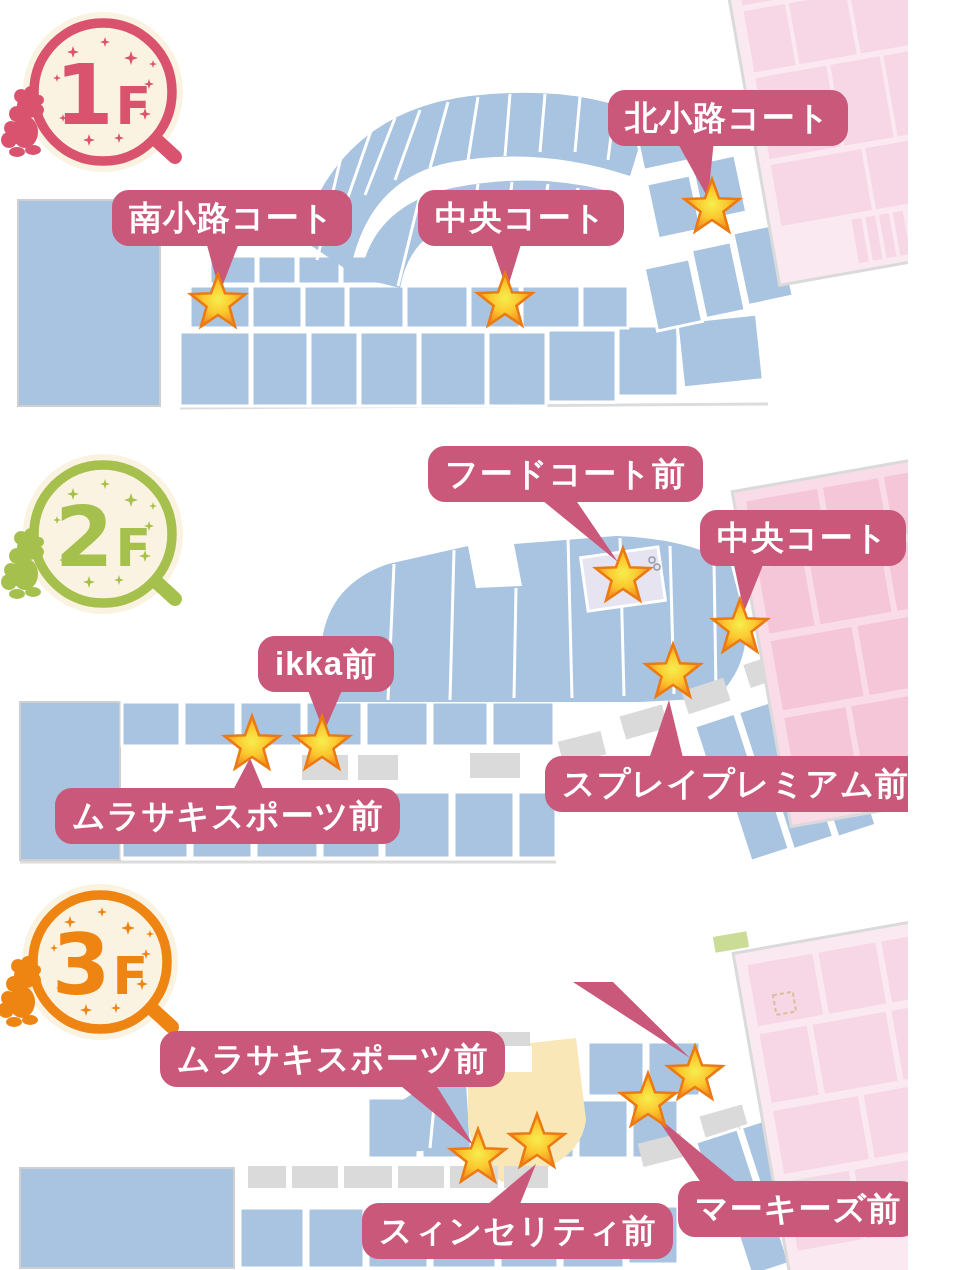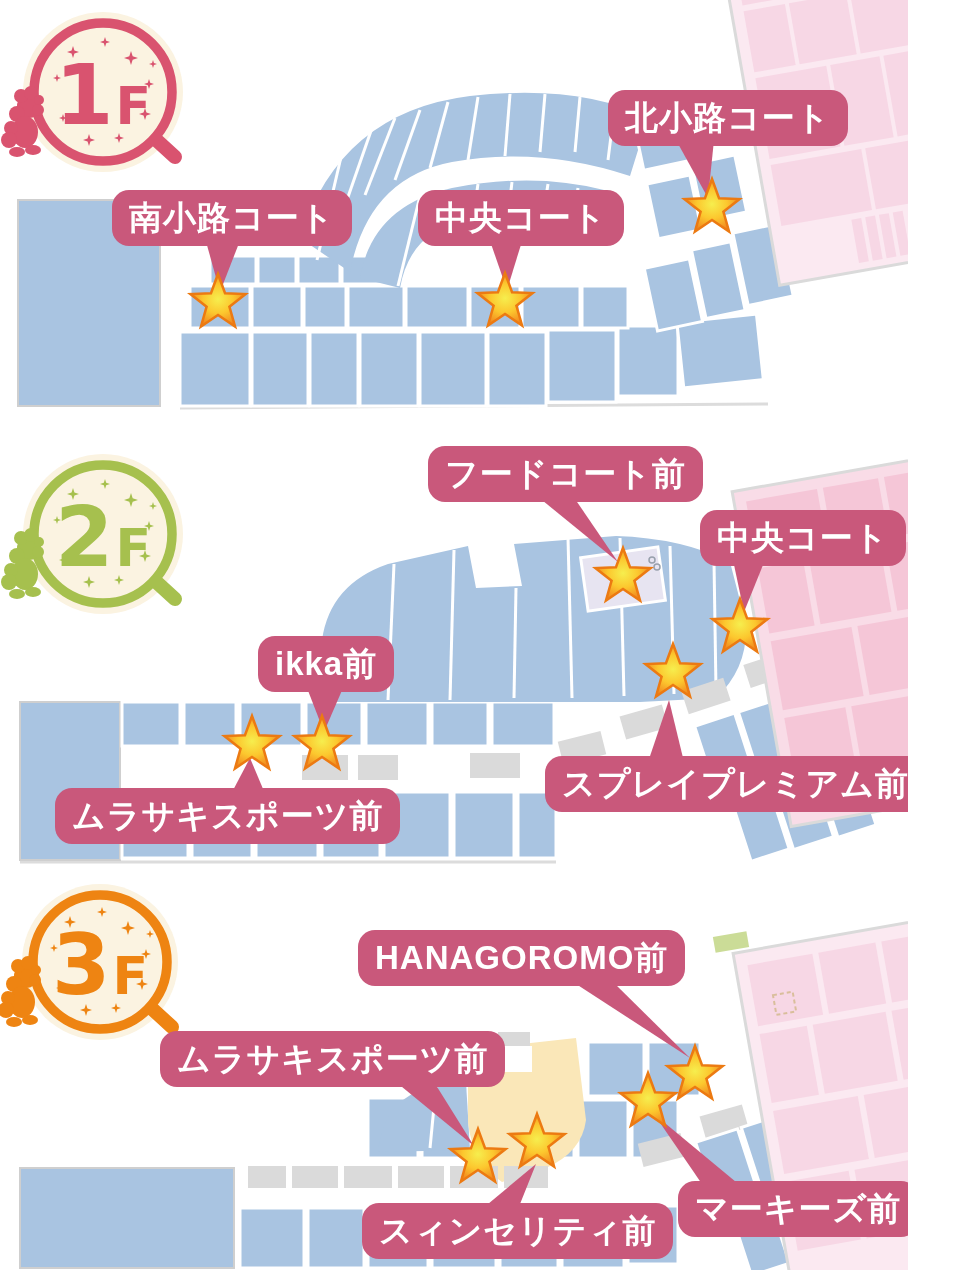--- a/index.html
+++ b/index.html
@@ -418,18 +418,17 @@
   <div class="loc-label" style="left:418px;top:190px">中央コート</div>
   <div class="loc-label" style="left:112px;top:190px">南小路コート</div>
   <div class="loc-label" style="left:608px;top:90px">北小路コート</div>
 
   <div class="loc-label" style="left:428px;top:446px">フードコート前</div>
   <div class="loc-label" style="left:700px;top:510px">中央コート</div>
   <div class="loc-label" style="left:258px;top:636px">ikka前</div>
   <div class="loc-label" style="left:545px;top:756px">スプレイプレミアム前</div>
   <div class="loc-label" style="left:55px;top:788px">ムラサキスポーツ前</div>
 
-  <div class="loc-label" style="left:358px;top:930px">HANAGOROMO前</div>
   <div class="loc-label" style="left:160px;top:1031px">ムラサキスポーツ前</div>
   <div class="loc-label" style="left:362px;top:1203px">スィンセリティ前</div>
   <div class="loc-label" style="left:678px;top:1181px">マーキーズ前</div>
 
 </div>
 
 </body></html>

